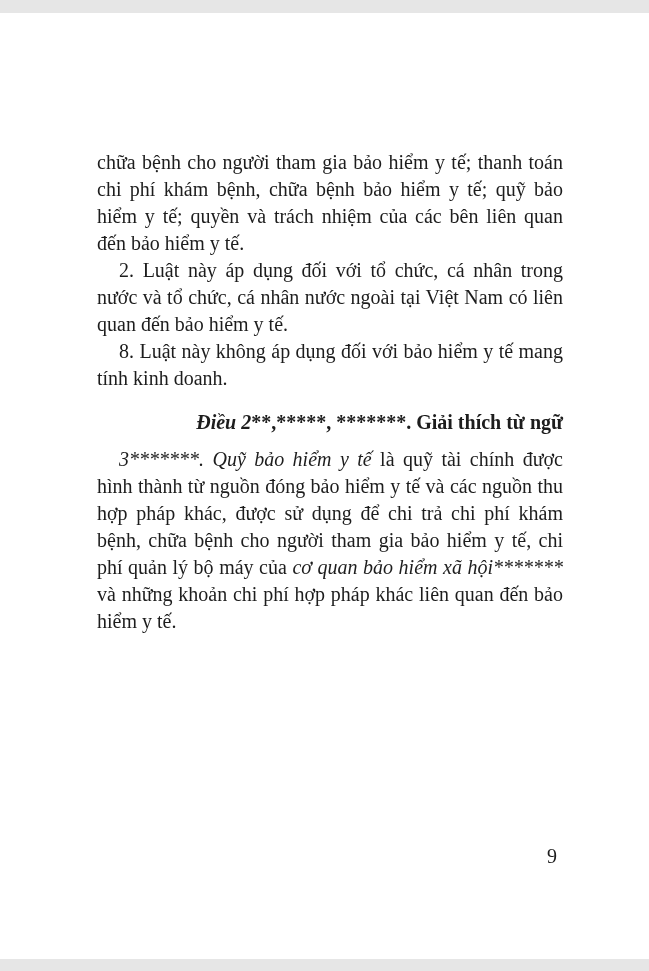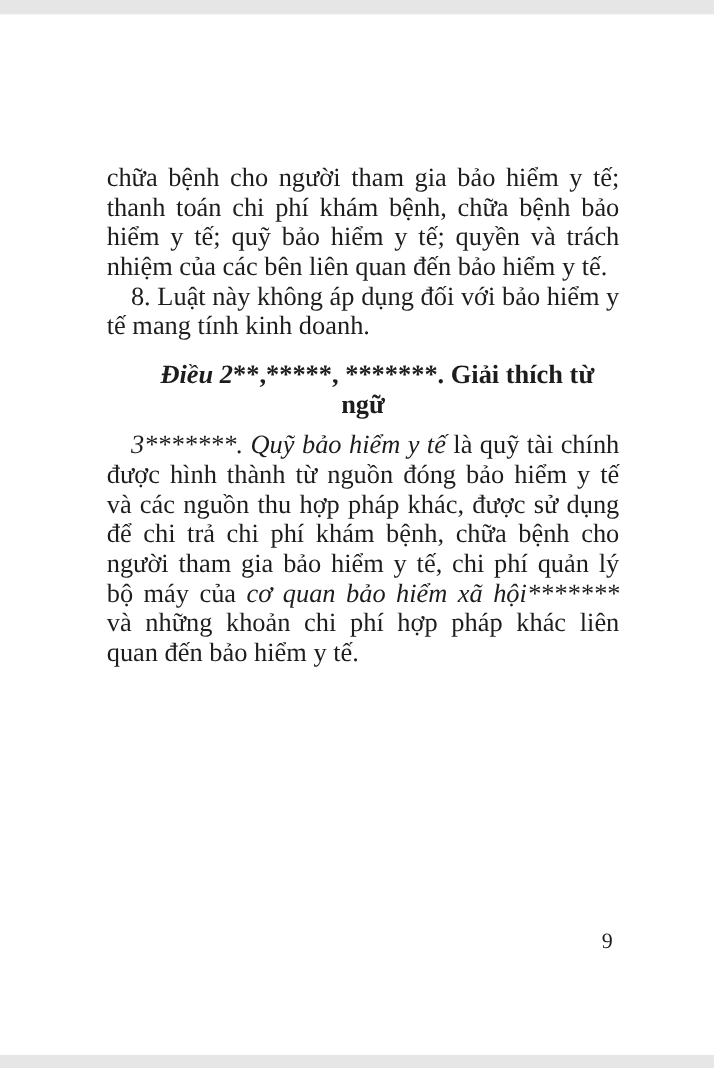--- a/index.html
+++ b/index.html
@@ -22,35 +22,35 @@
   }
   .strip-top { top: 0; height: 13px; }
   .strip-bottom { bottom: 0; height: 12px; }
 
   .content {
     position: absolute;
     left: 97px;
     top: 149px;
     width: 466px;
     color: #1d1d1d;
-    font-size: 24px;
+    font-size: 20px;
     line-height: 27px;
     text-align: justify;
   }
   .content p {
     margin: 0;
   }
   .content p.indent {
     text-indent: 22px;
   }
   .content p.heading {
     margin-top: 17px;
     margin-bottom: 10px;
     font-weight: bold;
-    text-align: center;
+    text-align: right;
     text-indent: 26px;
   }
   .it { font-style: italic; }
   .bd { font-weight: bold; }
 
   .pagenum {
     position: absolute;
     top: 843px;
     left: 97px;
     width: 460px;
@@ -60,20 +60,21 @@
     color: #1d1d1d;
   }
 </style>
 </head>
 <body>
 
 <div class="strip strip-top"></div>
 
 <div class="content">
     <p class="bodyp"><span>chữa bệnh cho người tham gia bảo hiểm y tế; thanh toán chi phí khám bệnh, chữa bệnh bảo hiểm y tế; quỹ bảo hiểm y tế; quyền và trách nhiệm của các bên liên quan đến bảo hiểm y tế.</span></p>
+    <p class="bodyp indent"><span>2. Luật này áp dụng đối với tổ chức, cá nhân trong nước và tổ chức, cá nhân nước ngoài tại Việt Nam có liên quan đến bảo hiểm y tế.</span></p>
     <p class="bodyp indent"><span>8. Luật này không áp dụng đối với bảo hiểm y tế mang tính kinh doanh.</span></p>
     <p class="heading"><span class="it bd">Điều 2</span><span class="bd">**,*****, *******</span><span class="bd">. Giải thích từ ngữ</span></p>
     <p class="bodyp indent"><span class="it">3*******. Quỹ bảo hiểm y tế</span><span> là quỹ tài chính được hình thành từ nguồn đóng bảo hiểm y tế và các nguồn thu hợp pháp khác, được sử dụng để chi trả chi phí khám bệnh, chữa bệnh cho người tham gia bảo hiểm y tế, chi phí quản lý bộ máy của </span><span class="it">cơ quan bảo hiểm xã hội*******</span><span> và những khoản chi phí hợp pháp khác liên quan đến bảo hiểm y tế.</span></p>
   </div>
 
 <div class="pagenum">9</div>
 
 <div class="strip strip-bottom"></div>
 
 </body></html>

